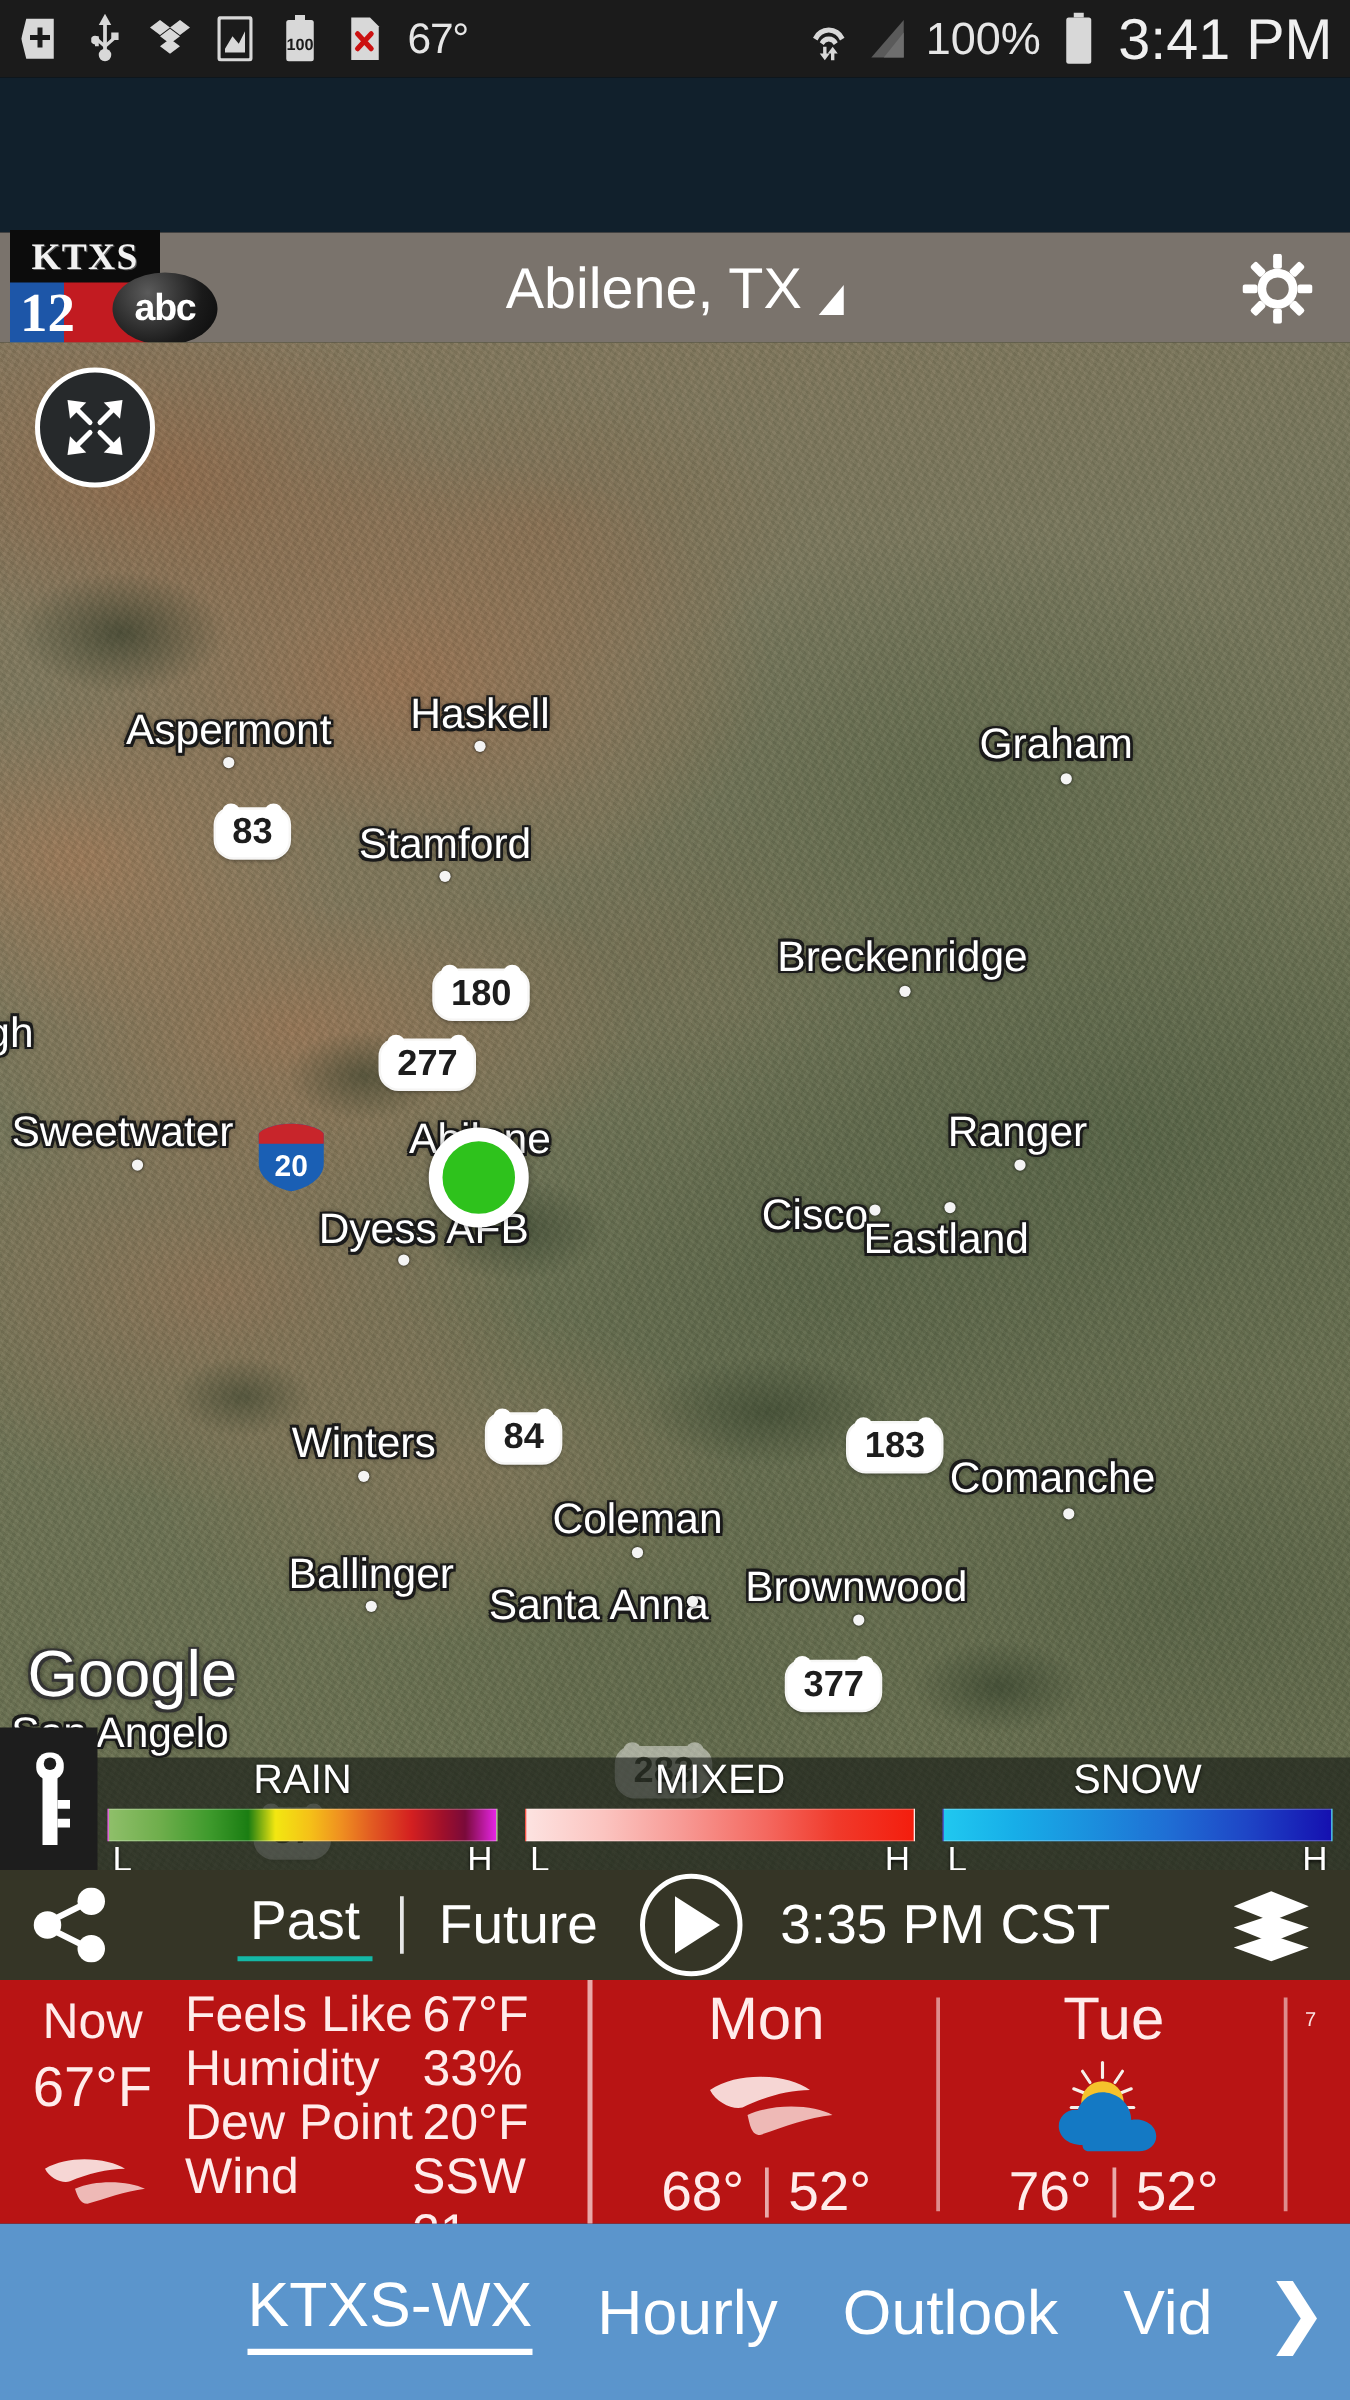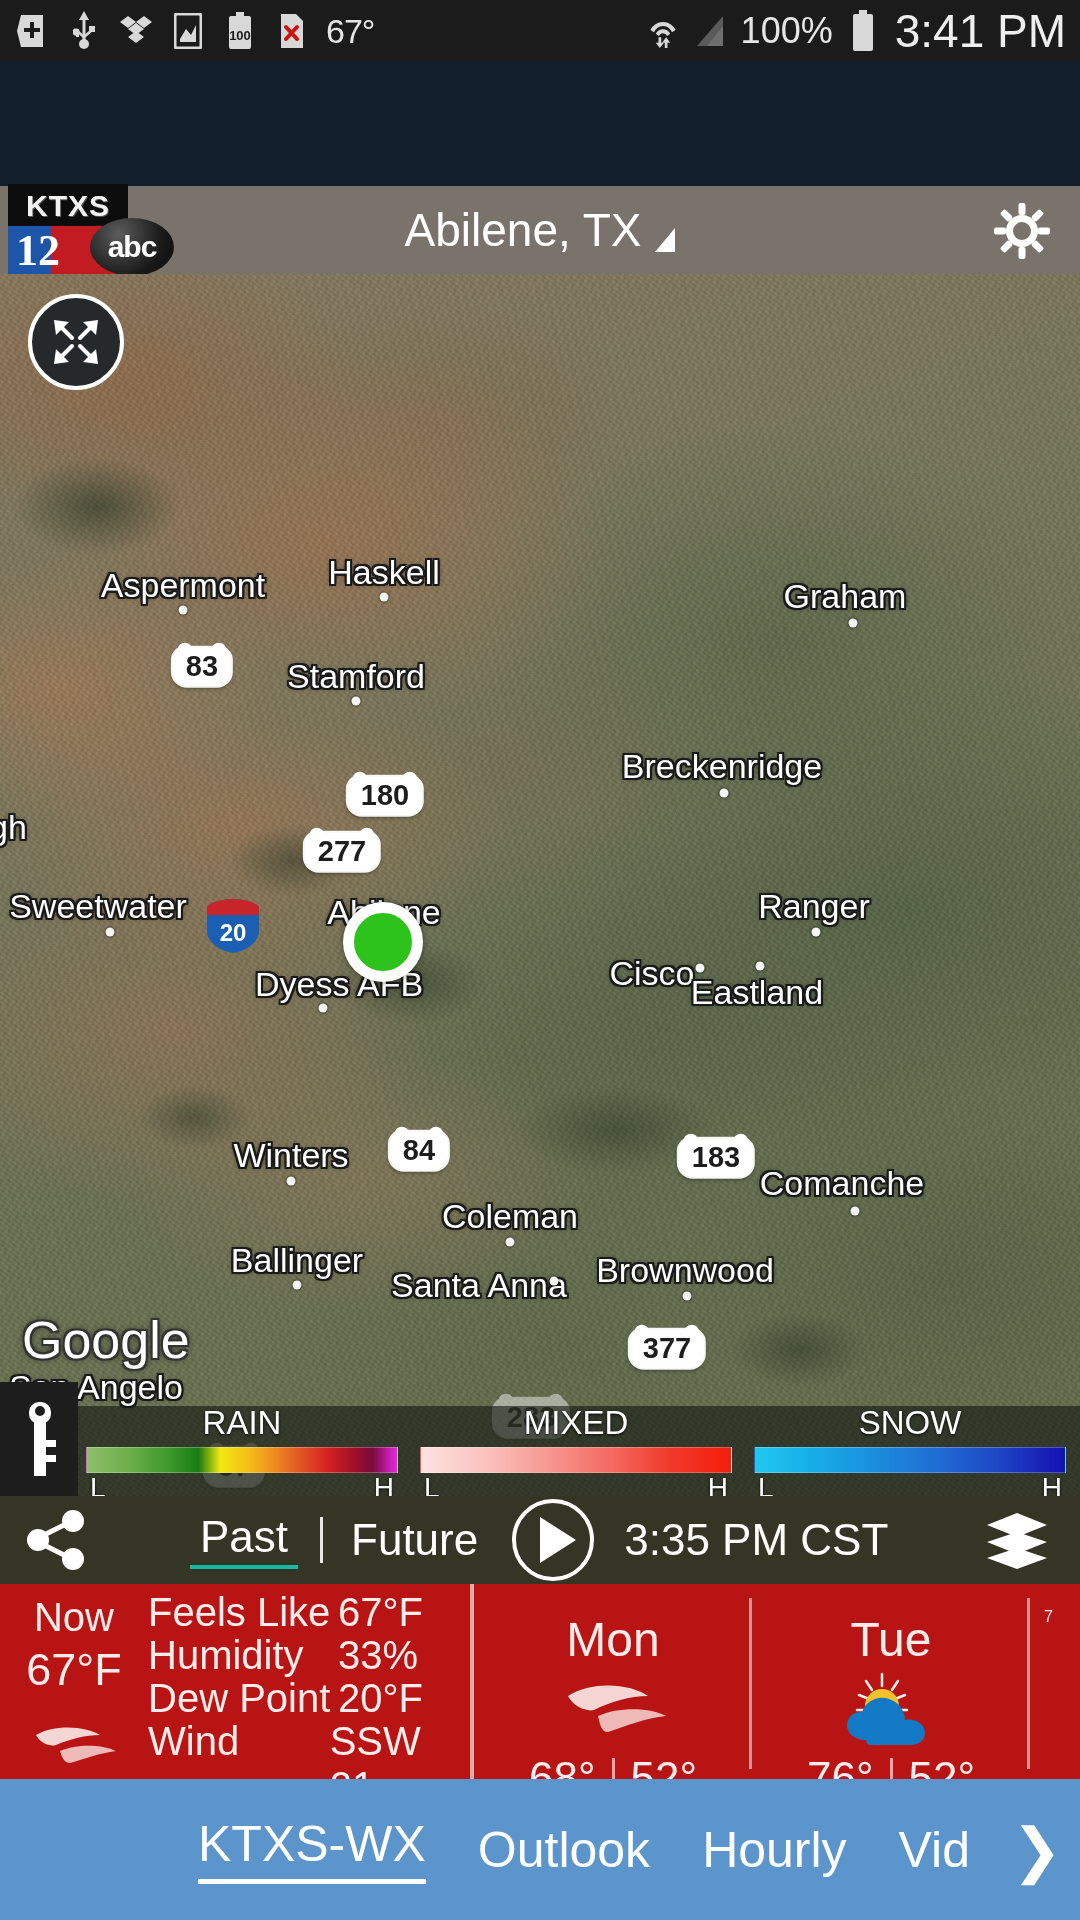--- a/index.html
+++ b/index.html
@@ -28,21 +28,21 @@
 
   
   .appheader{
     position:absolute;left:0;top:186px;width:1080px;height:88px;
     background:#7a736c;display:flex;align-items:center;
   }
   .logo{position:absolute;left:2px;top:-4px;width:176px;height:96px;}
   .logo-ktxs{
     position:absolute;left:6px;top:2px;width:120px;height:44px;background:#0c0c0c;
     display:flex;align-items:center;justify-content:center;
-    color:#f2f2f2;font-family:Liberation Sans, sans-serif;
+    color:#f2f2f2;font-family:Liberation Serif, serif;
     font-weight:bold;font-size:30px;letter-spacing:1px;
     text-shadow:1px 1px 0 #555;
   }
   .logo-12{
     position:absolute;left:6px;top:44px;width:120px;height:50px;
     background:linear-gradient(90deg,#1d56a8 0%,#1d56a8 36%,#c21b21 36%,#c21b21 100%);
     color:#fff;font-family:"Liberation Serif","DejaVu Serif",serif;font-weight:bold;
     font-size:44px;display:flex;align-items:center;justify-content:flex-start;
     padding-left:8px;box-sizing:border-box;line-height:1;
   }
@@ -219,21 +219,21 @@
     flex:0 0 322px;padding-top:6px;
   }
   .cond-row{display:flex;align-items:baseline;height:43px;}
   .cond-k{width:190px;font-size:40px;color:#ffeceb;}
   .cond-v{font-size:40px;color:#ffeceb;}
   .vdiv{width:4px;background:#e9a9a9;margin:0;flex:0 0 4px;}
   .forecast{flex:1;display:flex;position:relative;}
   .fday{
     position:relative;flex:0 0 278px;text-align:center;padding-top:6px;
   }
-  .fday .fname{font-size:48px;color:#ffeceb;line-height:1.1;margin-top:24px;}
+  .fday .fname{font-size:48px;color:#ffeceb;line-height:1.1;}
   .fday .ficon{height:86px;display:flex;align-items:center;justify-content:center;}
   .fday .ftemps{font-size:44px;color:#ffeceb;display:flex;align-items:center;justify-content:center;gap:16px;}
   .ftsep{width:3px;height:40px;background:#e9a9a9;display:inline-block;}
   .fdiv{position:absolute;right:0;top:14px;bottom:10px;width:3px;background:#de8c8c;}
   .fpartial{flex:0 0 60px;position:relative;text-align:left;padding-top:6px;overflow:hidden;}
   .fpartial .ftemps{justify-content:flex-start;padding-left:14px;}
 
   
   .bottomnav{
     position:absolute;left:0;top:1779px;width:1080px;height:141px;
@@ -568,20 +568,20 @@
           <div class="fname">&nbsp;</div>
           <div class="ficon"></div>
           <div class="ftemps"><span>7</span></div>
         </div>
       </div>
   </div>
 
   <div class="bottomnav">
     <div class="bn-items" id="bn-items">
         <span class="bn-item active">KTXS-WX</span>
+        <span class="bn-item">Hourly</span>
         <span class="bn-item">Outlook</span>
-        <span class="bn-item">Hourly</span>
         <span class="bn-item">Vid</span>
       </div>
     <span class="bn-arrow">❯</span>
   </div>
 
 </div>
 
 </body></html>

